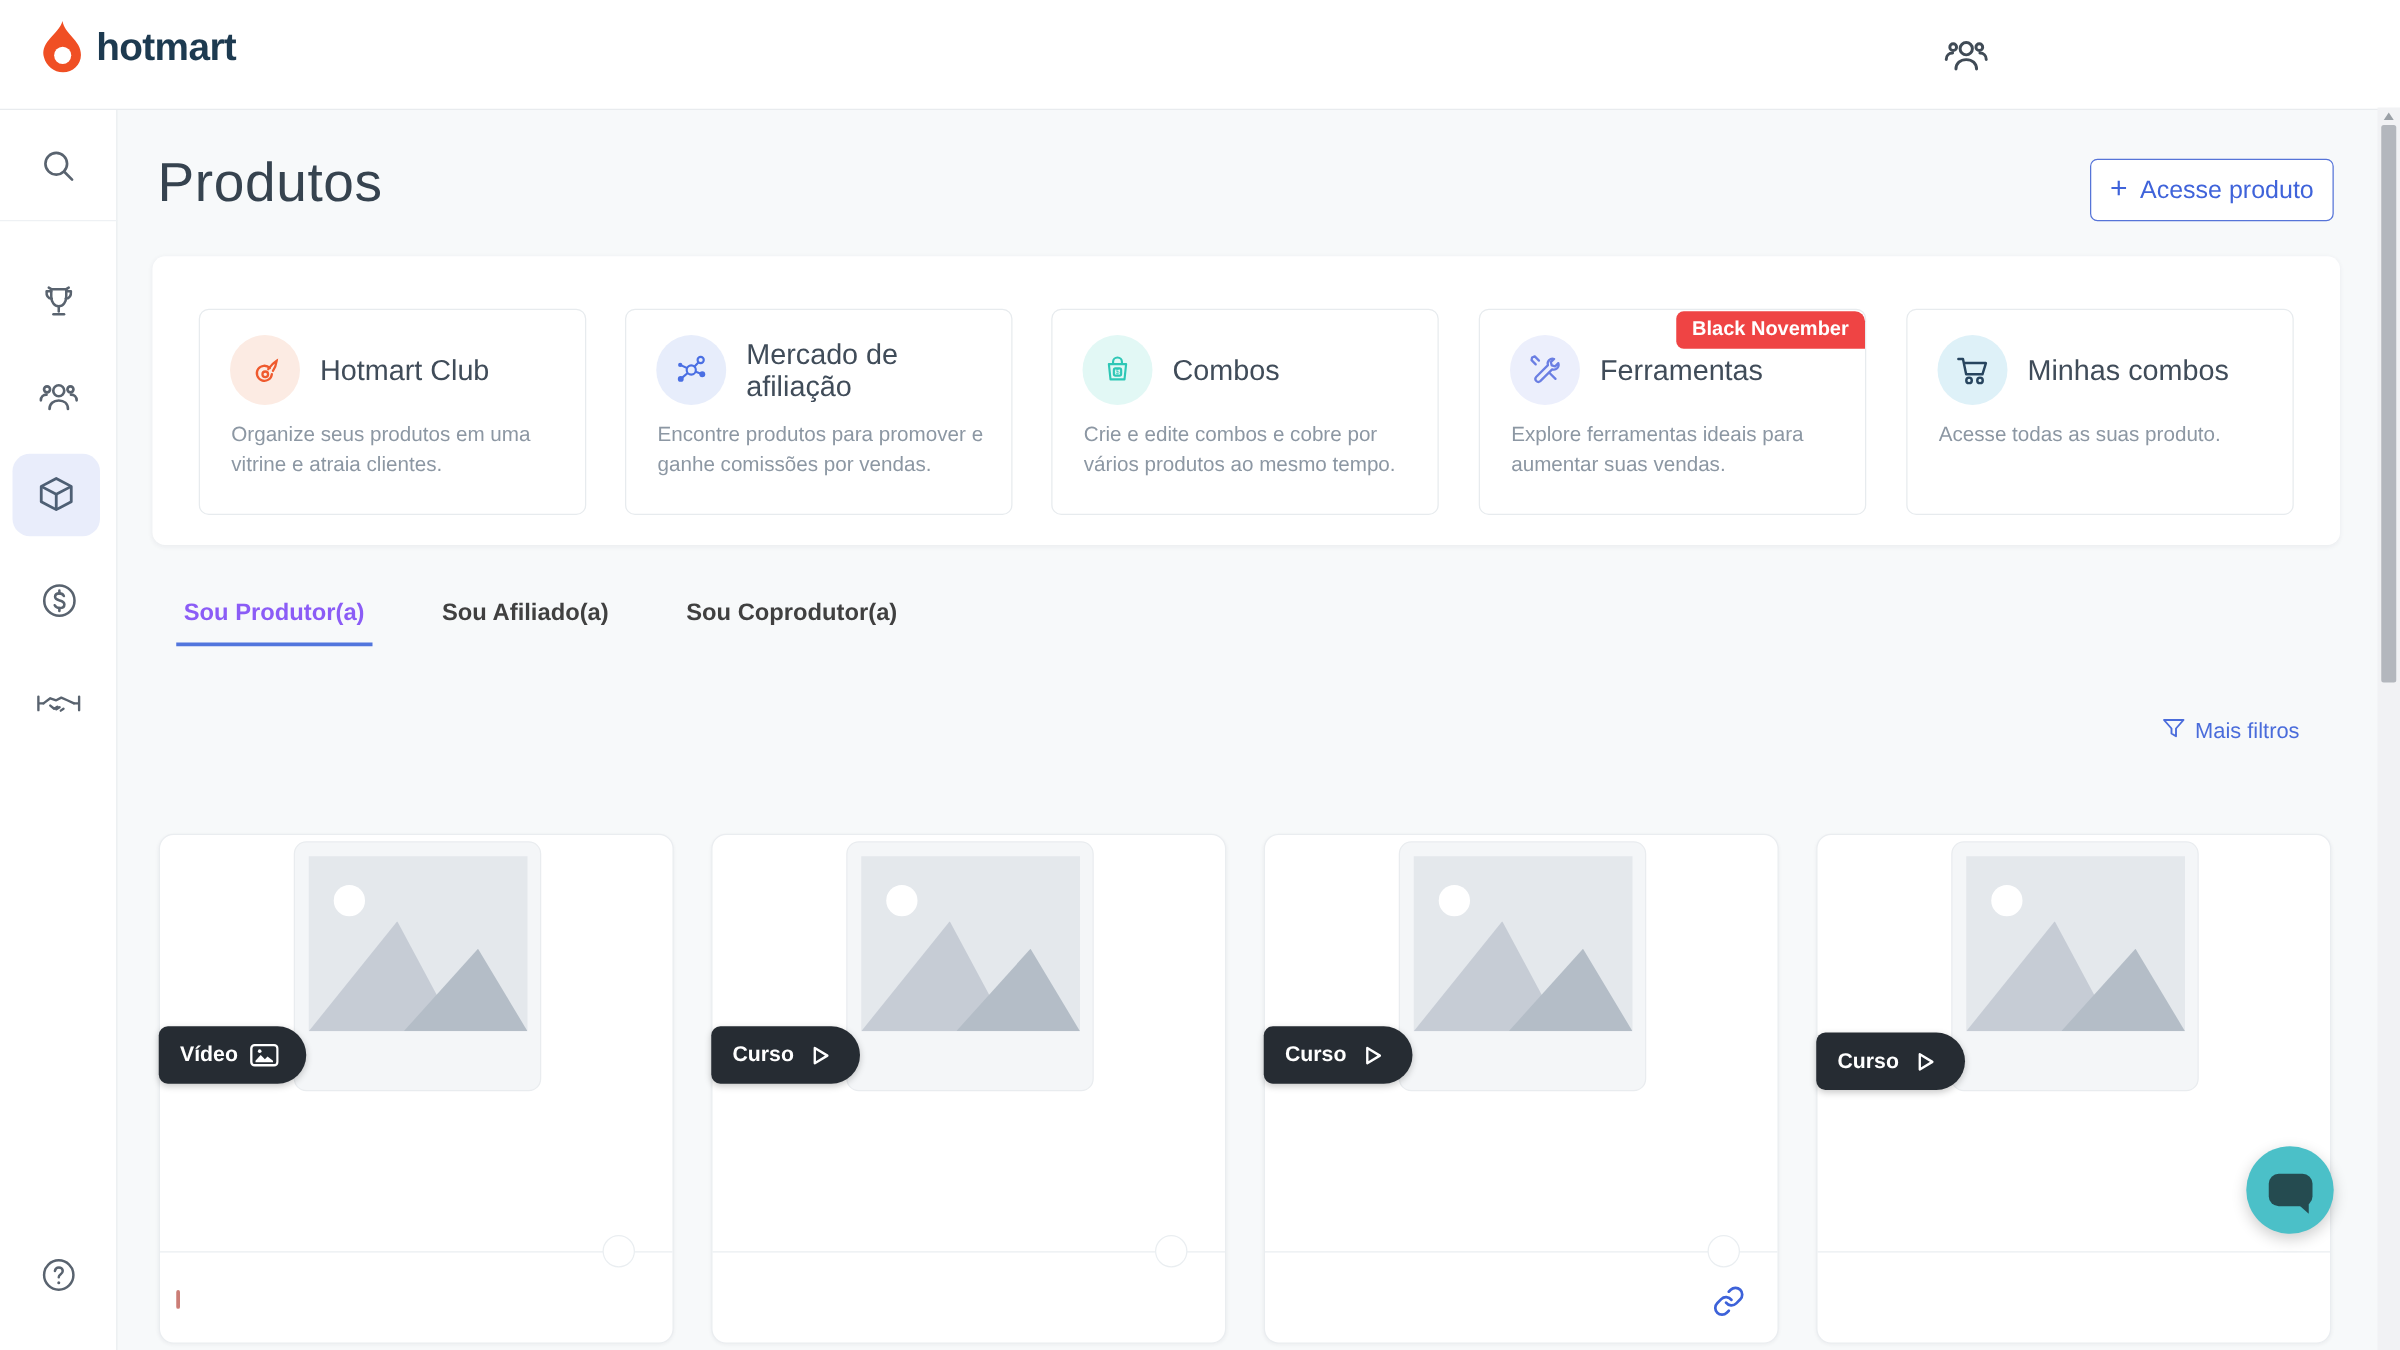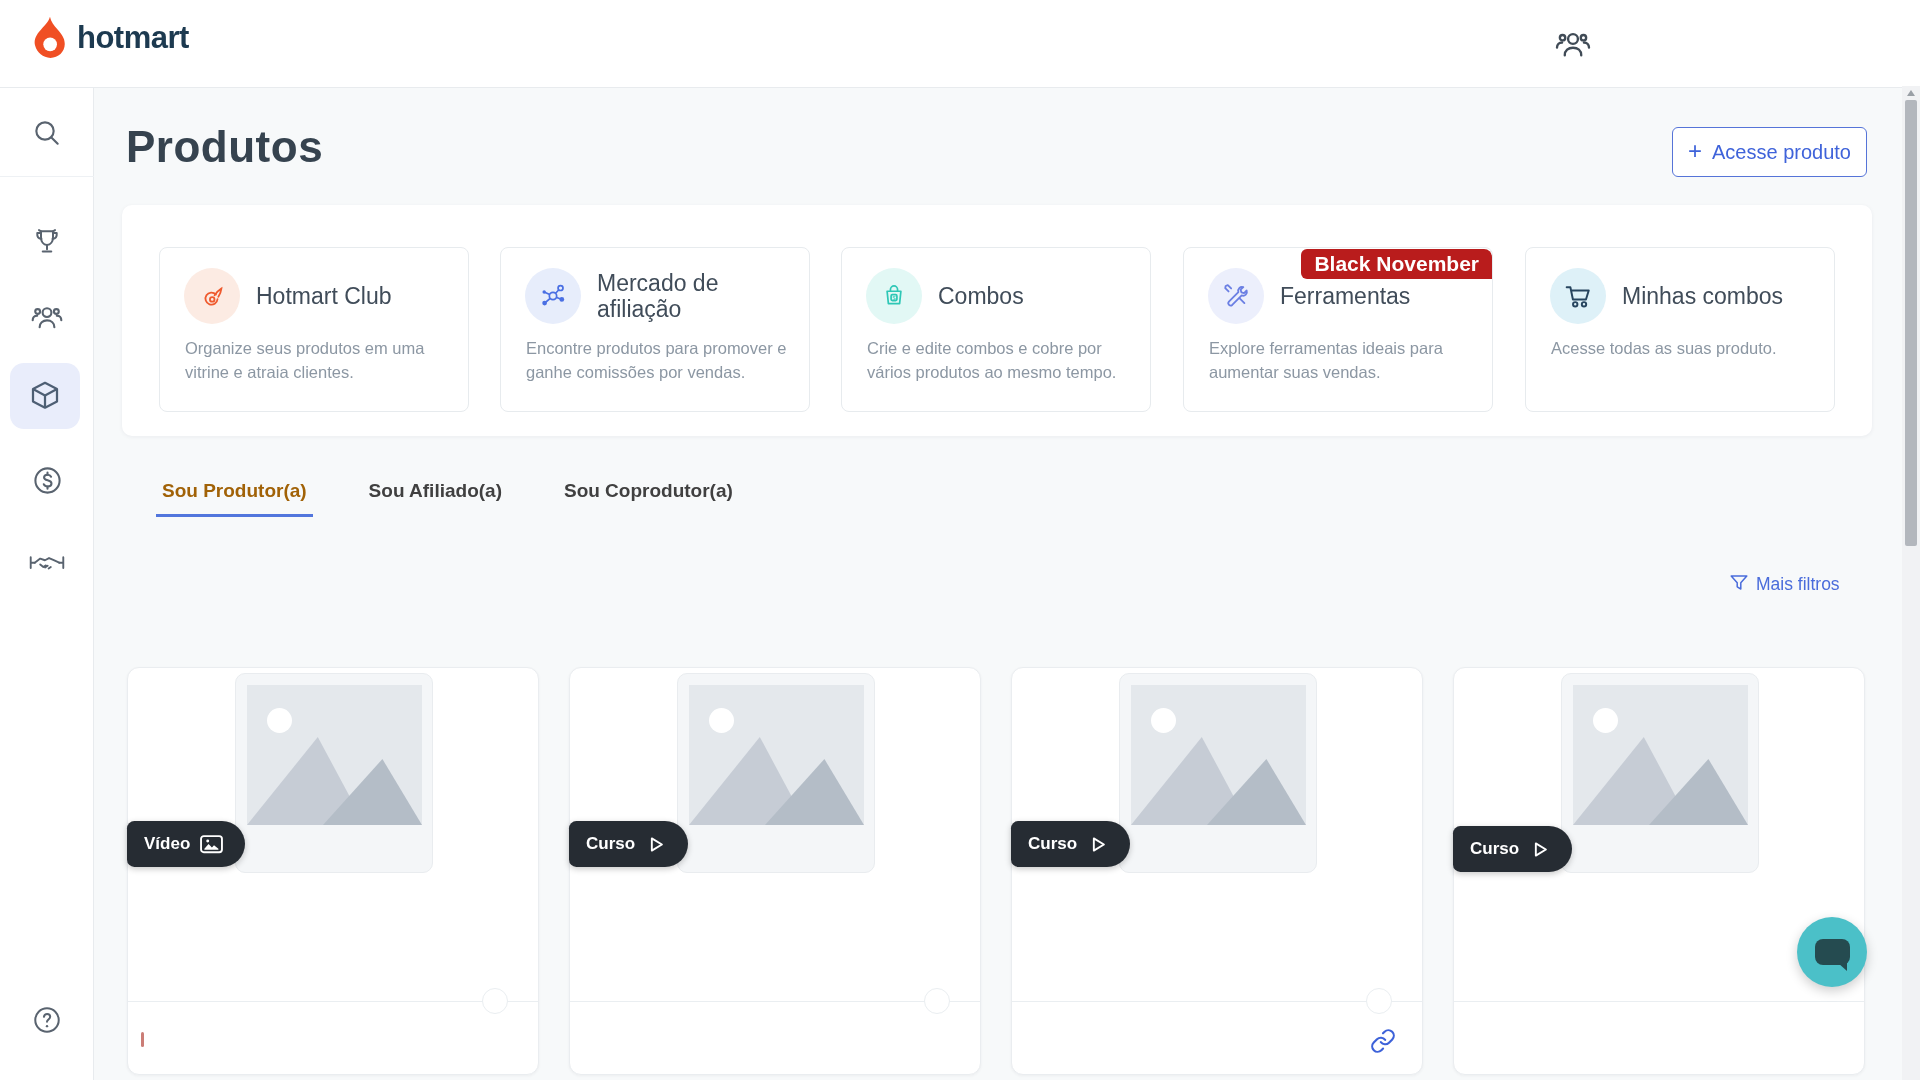--- a/index.html
+++ b/index.html
@@ -13,42 +13,42 @@
   .logo-text { font-size:31px; font-weight:700; color:#1d3a50; letter-spacing:-0.5px; line-height:46px; }
   .topbar-people { position:absolute; left:1552px; top:24px; width:42px; height:42px; color:#404b56; display:flex; align-items:center; justify-content:center; cursor:pointer; }
 
   
   .sidebar { position:absolute; top:88px; left:0; width:94px; height:992px; background:#fff; border-right:1px solid #e8ebee; z-index:5; }
   .side-item { position:absolute; left:23px; width:48px; height:48px; display:flex; align-items:center; justify-content:center; color:#59636f; cursor:pointer; }
   .side-divider { position:absolute; top:88px; left:0; width:94px; height:1px; background:#eef1f4; }
   .side-tile { position:absolute; left:10px; top:275px; width:70px; height:66px; background:#e9edfb; border-radius:14px; display:flex; align-items:center; justify-content:center; color:#4e5f74; cursor:pointer; }
 
   
-  .page-title { position:absolute; left:126px; top:122px; font-size:44px; font-weight:700; color:#36434f; letter-spacing:0.5px; }
+  .page-title { position:absolute; left:126px; top:122px; font-size:44px; font-weight:400; color:#36434f; letter-spacing:0.5px; }
   .create-btn { position:absolute; left:1672px; top:127px; width:195px; height:50px; background:#fff; border:1px solid #5674d8; border-radius:6px; color:#3f63da; font-size:20px; display:flex; align-items:center; justify-content:center; gap:10px; cursor:pointer; font-family:"Liberation Sans",sans-serif; }
   .create-btn .plus { font-size:24px; font-weight:400; margin-top:-2px; }
 
   
   .shortcut-panel { position:absolute; left:122px; top:205px; width:1750px; height:231px; background:#fff; border-radius:10px; box-shadow:0 1px 4px rgba(30,40,60,0.06); }
   .shortcut-card { position:absolute; top:42px; width:310px; height:165px; background:#fff; border:1px solid #e7ebee; border-radius:8px; cursor:pointer; }
   .sc-head { position:absolute; left:24px; top:20px; right:12px; display:flex; align-items:center; gap:16px; }
   .sc-icon { flex:0 0 56px; width:56px; height:56px; border-radius:50%; display:flex; align-items:center; justify-content:center; }
   .sc-title { font-size:23px; color:#404c59; line-height:1.15; }
   .sc-desc { position:absolute; left:25px; top:88px; right:16px; font-size:16.5px; color:#8c97a3; line-height:1.48; }
   .ic-club { background:#fcebe3; color:#ef5a2e; }
   .ic-market { background:#e7edfb; color:#4a6fe3; }
   .ic-combo { background:#e2f8f5; color:#2ec7b6; }
   .ic-tools { background:#eceffc; color:#6b7fe3; }
   .ic-cart { background:#def1f8; color:#27455f; }
-  .bn-badge { position:absolute; top:1px; right:0; height:30px; background:#b91c1c; color:#fff; font-size:21px; font-weight:600; line-height:30px; padding:0 13px; border-radius:6px 8px 0 6px; }
+  .bn-badge { position:absolute; top:1px; right:0; height:30px; background:#ef4444; color:#fff; font-size:16px; font-weight:600; line-height:30px; padding:0 13px; border-radius:6px 8px 0 6px; }
 
   
   .tabs { position:absolute; left:141px; top:478px; display:flex; gap:50px; }
   .tab { font-size:19px; font-weight:600; color:#404040; padding:2px 6px 12px; border-bottom:3px solid transparent; cursor:pointer; }
-  .tab.active { color:#a16207; border-bottom-color:#5276dd;margin-left:15px; }
+  .tab.active { color:#8b5cf6; border-bottom-color:#5276dd; }
 
   
   .search-box { position:absolute; left:147px; top:560px; width:1551px; height:52px; background:#fff; border:1px solid #dfe4e9; border-radius:8px; }
   .search-box input { position:absolute; left:0; top:0; width:100%; height:100%; border:none; outline:none; background:transparent; padding:0 60px 0 24px; font-size:19px; color:#3a4550; font-family:"Liberation Sans",sans-serif; }
   .search-box input::placeholder { color:#a7b0b8; }
   .search-box .search-btn { position:absolute; right:16px; top:12px; width:28px; height:28px; color:#2f3b45; cursor:pointer; }
   .more-filters { position:absolute; left:1729px; top:574px; display:flex; align-items:flex-start; gap:7px; color:#4a6cdb; font-size:17.5px; cursor:pointer; }
 
   
   .product-card { position:absolute; top:667px; width:412px; height:408px; background:#fff; border:1px solid #eaedf0; border-radius:12px; box-shadow:0 1px 3px rgba(30,40,60,0.05); cursor:pointer; }

